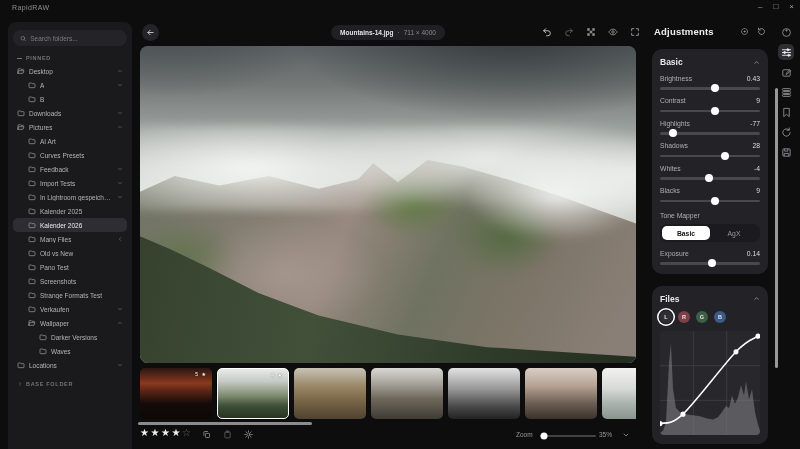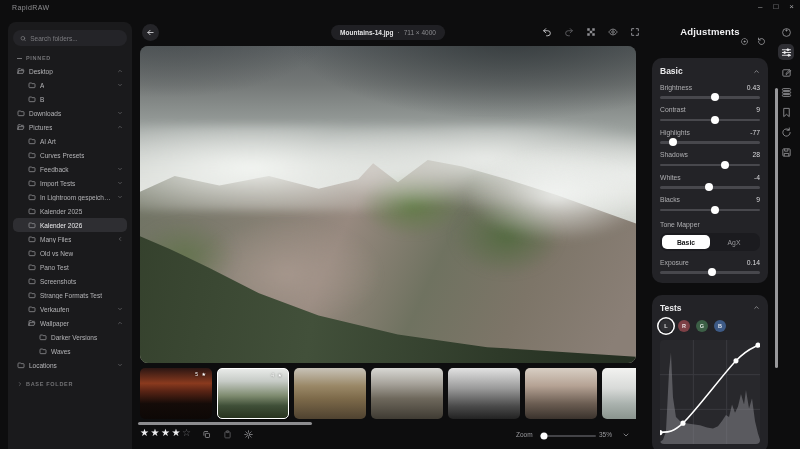--- a/index.html
+++ b/index.html
@@ -91,21 +91,21 @@
   .edit-actions .vi.dim { color:#606064; }
   .zoom-label { position:absolute; left:516px; top:431px; font-size:6.5px; color:#9a9a9e; }
   .zoom-track { position:absolute; left:540px; top:434.5px; width:56px; height:2.5px; background:#434347; border-radius:2px; }
   .zoom-knob { position:absolute; top:50%; width:7px; height:7px; background:#fff; border-radius:50%; transform:translate(-50%,-50%); }
   .zoom-value { position:absolute; left:599px; top:431px; font-size:6.5px; color:#9a9a9e; }
   .zoom-chev { position:absolute; left:622px; top:431px; color:#8f8f93; }
   .zoom-chev svg { width:8px; height:8px; }
 
   
   .right-panel { position:absolute; left:646px; top:22px; width:126px; bottom:0; }
-  .rp-header { display:flex; align-items:center; padding:4px 6px 0 8px;flex-direction:column; }
+  .rp-header { display:flex; align-items:center; padding:4px 6px 0 8px; }
   .rp-title { font-size:9.5px; font-weight:bold; color:#f0f0f2; letter-spacing:.2px; }
   .rp-icons { margin-left:auto; display:flex; gap:8px; color:#9a9a9e; }
   .rp-icons svg { width:9px; height:9px; }
   .card { background:#232327; border-radius:10px; margin:12px 4px 0 6px; padding:8px 8px 9px 8px; }
   .card-head { display:flex; align-items:center; }
   .card-title { font-size:8.5px; font-weight:bold; color:#eaeaec; }
   .card-chev { margin-left:auto; color:#a5a5a8; }
   .card-chev svg { width:7px; height:7px; }
   .sl { margin-top:7.5px; }
   .sl-top { display:flex; justify-content:space-between; font-size:6.8px; color:#aeaeb1; }
@@ -608,21 +608,21 @@
           </div>
           <div class="sl-track">
             <div class="sl-knob" style="left:52%"></div>
           </div>
         </div>
       </div>
   </div>
 
   <div class="card">
     <div class="card-head">
-      <span class="card-title">Tests</span>
+      <span class="card-title">Files</span>
       <span class="card-chev">
           <svg viewBox="0 0 24 24" fill="none" stroke="currentColor" stroke-width="2.5" stroke-linecap="round" stroke-linejoin="round">
             <polyline points="6,15 12,9 18,15"></polyline>
           </svg>
         </span>
     </div>
     <div class="channels" id="curve-channels">
         <div class="chan selected" style="background: rgb(47, 47, 51);">L</div>
         <div class="chan" style="background: rgb(125, 64, 70);">R</div>
         <div class="chan" style="background: rgb(60, 95, 70);">G</div>

